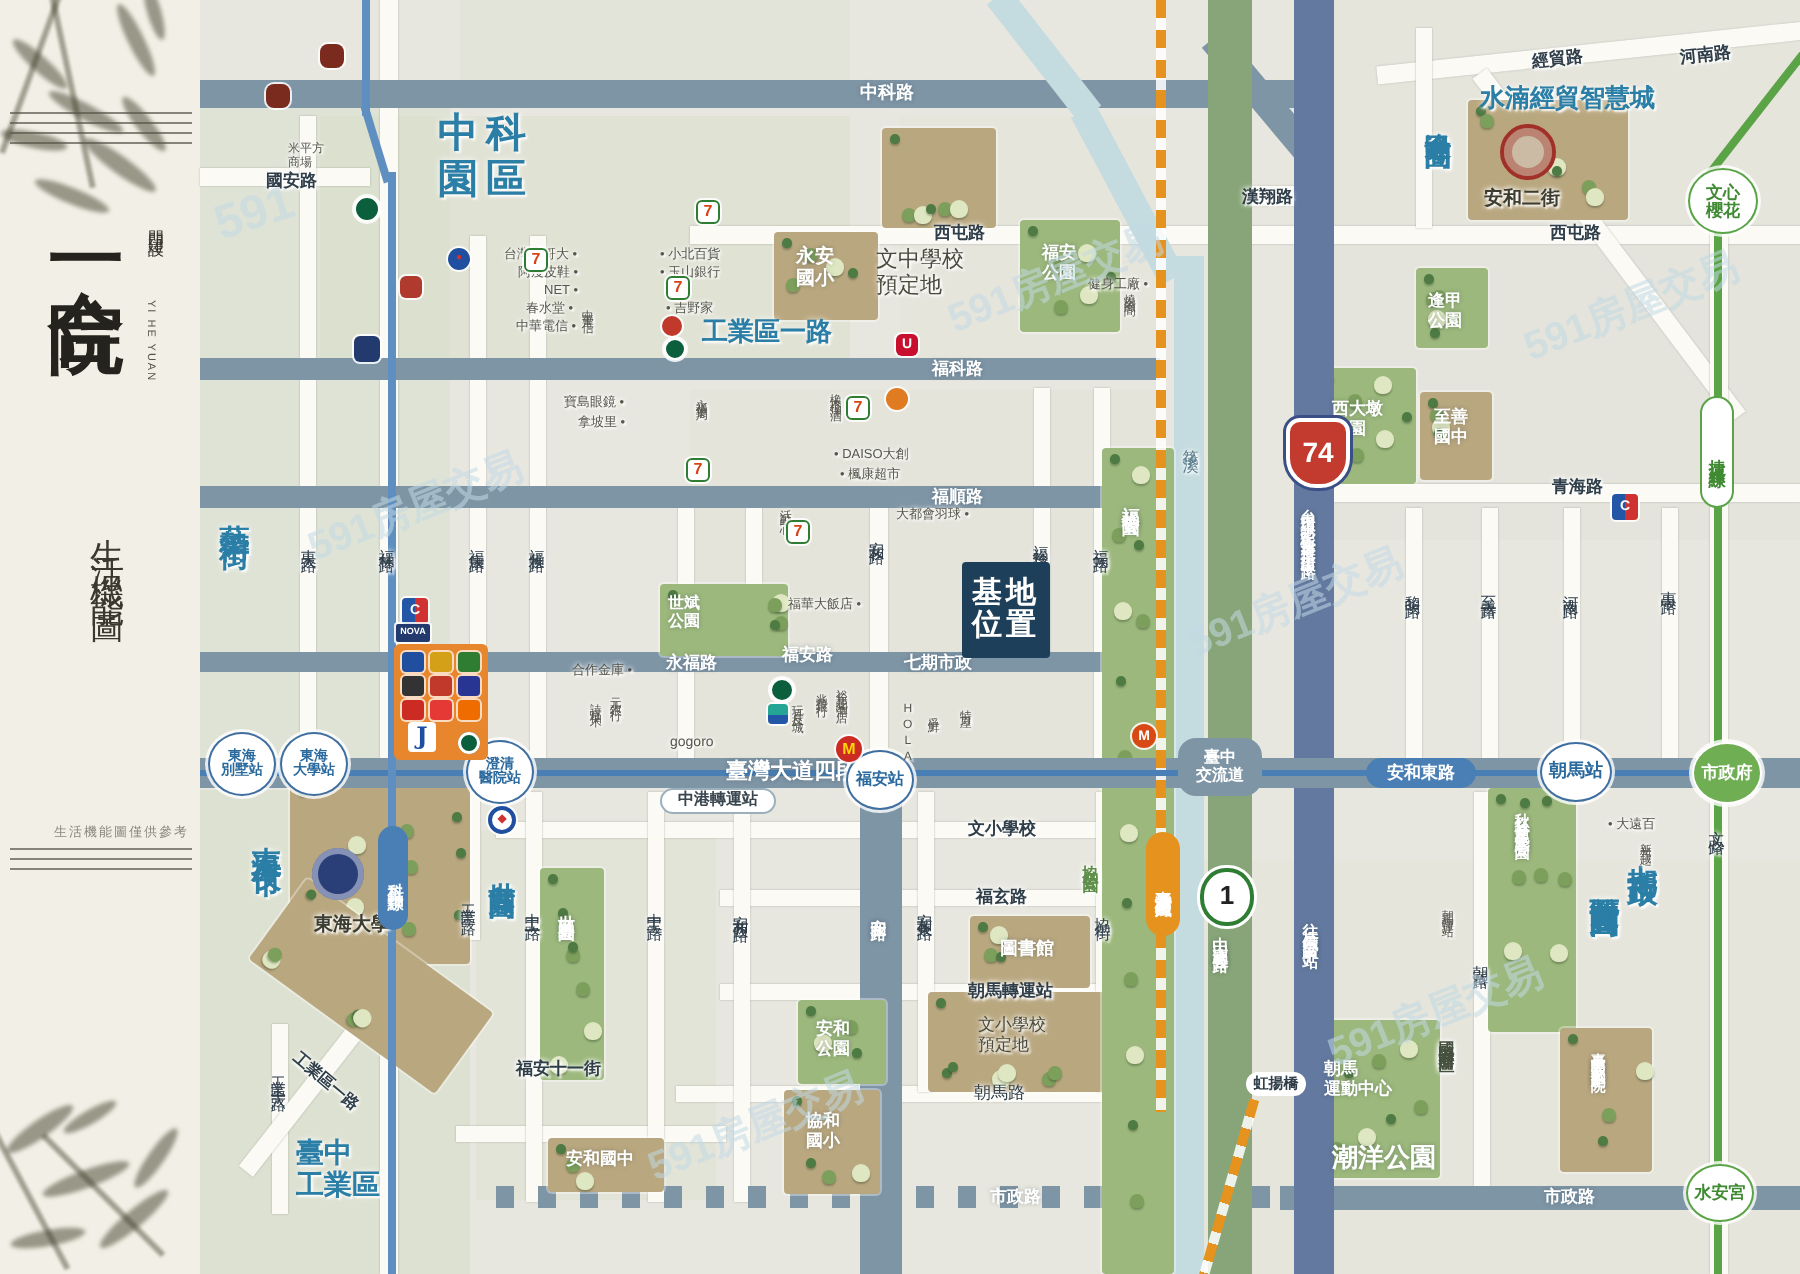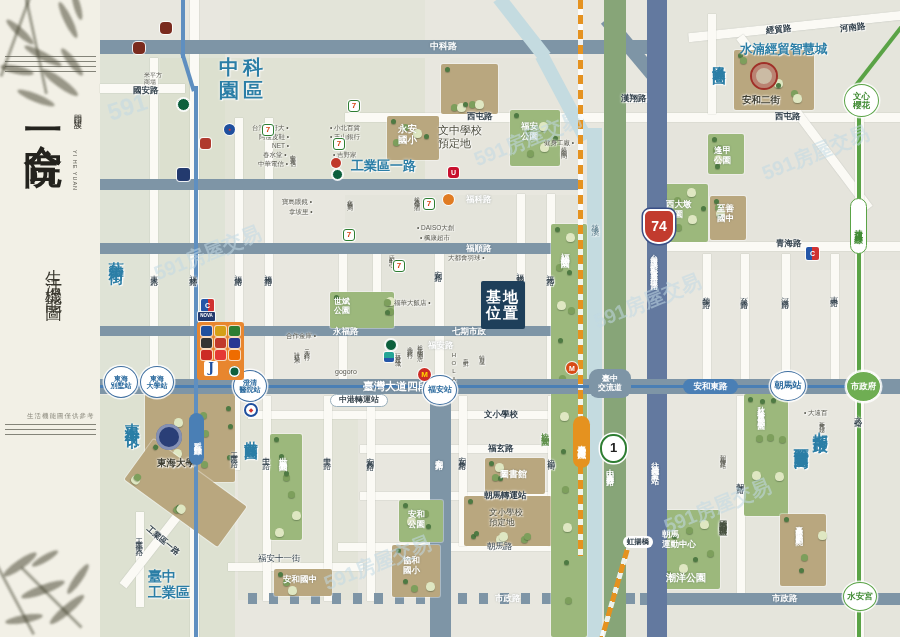--- a/index.html
+++ b/index.html
@@ -280,41 +280,41 @@
       <div class="el srd" style="left: 100px; top: 379px; width: 800px; height: 15px;"></div>
       <div class="el band" style="left: 578px; top: 0px; width: 5px; height: 556px; background: repeating-linear-gradient(rgb(229, 146, 31) 0px, rgb(229, 146, 31) 9px, rgba(255, 255, 255, 0.85) 9px, rgba(255, 255, 255, 0.85) 15px);"></div>
       <div class="el band" style="left: 612px; top: 548px; width: 5px; height: 92px; background: repeating-linear-gradient(rgb(229, 146, 31) 0px, rgb(229, 146, 31) 9px, rgba(255, 255, 255, 0.85) 9px, rgba(255, 255, 255, 0.85) 15px); transform: rotate(16deg);"></div>
       <div class="el band" style="left: 100px; top: 385px; width: 760px; height: 3px; background: rgb(74, 127, 181);"></div>
       <div class="el band" style="left: 181px; top: 0px; width: 4px; height: 58px; background: rgb(95, 143, 192);"></div>
       <div class="el band" style="left: 186px; top: 52px; width: 4px; height: 40px; background: rgb(95, 143, 192); transform: rotate(-17deg);"></div>
       <div class="el band" style="left: 194px; top: 86px; width: 4px; height: 551px; background: rgb(95, 143, 192);"></div>
       <div class="el band" style="left: 876px; top: 18px; width: 4px; height: 78px; background: rgb(90, 163, 70); transform: rotate(38deg);"></div>
       <div class="el band" style="left: 857px; top: 90px; width: 4px; height: 547px; background: rgb(90, 163, 70);"></div>
       <div class="el wlabel" style="left: 430px; top: 41px; font-size: 9px;">中科路</div>
-      <div class="el wlabel" style="left: 466px; top: 180px; margin-top: 15px;">福科路</div>
+      <div class="el wlabel" style="left: 466px; top: 180px;">福科路</div>
       <div class="el wlabel" style="left: 466px; top: 244px;">福順路</div>
-      <div class="el wlabel" style="left: 391px; top: 341px; margin-left: 37px;">福安路</div>
+      <div class="el wlabel" style="left: 391px; top: 323px;">福安路</div>
       <div class="el wlabel" style="left: 333px; top: 327px;">永福路</div>
       <div class="el wlabel" style="left: 452px; top: 327px;">七期市政</div>
       <div class="el wlabel" style="left: 363px; top: 380px; font-size: 11px;">臺灣大道四段</div>
       <div class="el wlabel" style="left: 495px; top: 594px;">市政路</div>
       <div class="el wlabel" style="left: 772px; top: 594px;">市政路</div>
       <div class="el wlabel vert" style="left: 434px; top: 452px; font-size: 8px;">安和路</div>
       <div class="el label" style="left: 133px; top: 86px; font-weight: bold;">國安路</div>
       <div class="el label" style="left: 467px; top: 112px; font-weight: bold;">西屯路</div>
       <div class="el label" style="left: 775px; top: 112px; font-weight: bold;">西屯路</div>
       <div class="el label" style="left: 621px; top: 94px; font-weight: bold;">漢翔路</div>
       <div class="el label" style="left: 766px; top: 25px; font-weight: bold; transform: rotate(-6deg);">經貿路</div>
       <div class="el label" style="left: 840px; top: 23px; font-weight: bold; transform: rotate(-6deg);">河南路</div>
       <div class="el label" style="left: 776px; top: 239px; font-weight: bold;">青海路</div>
       <div class="el label" style="left: 484px; top: 410px; font-weight: bold;">文小學校</div>
       <div class="el label" style="left: 488px; top: 444px; font-weight: bold;">福玄路</div>
       <div class="el label" style="left: 484px; top: 491px; font-weight: bold;">朝馬轉運站</div>
       <div class="el label" style="left: 487px; top: 542px; font-weight: normal;">朝馬路</div>
-      <div class="el label" style="left: 258px; top: 554px; font-weight: normal;">福安十一街</div>
+      <div class="el label" style="left: 258px; top: 530px; font-weight: bold;">福安十一街</div>
       <div class="el label vert" style="left: 149px; top: 268px; font-size: 8px;">東大路</div>
       <div class="el label vert" style="left: 188px; top: 268px; font-size: 8px;">福林路</div>
       <div class="el label vert" style="left: 233px; top: 268px; font-size: 8px;">福康路</div>
       <div class="el label vert" style="left: 263px; top: 268px; font-size: 8px;">福雅路</div>
       <div class="el label vert" style="left: 515px; top: 266px; font-size: 8px;">福裕路</div>
       <div class="el label vert" style="left: 545px; top: 268px; font-size: 8px;">福元路</div>
       <div class="el label vert" style="left: 433px; top: 264px; font-size: 8px;">安和路</div>
       <div class="el label vert" style="left: 701px; top: 291px; font-size: 8px;">黎明路</div>
       <div class="el label vert" style="left: 739px; top: 291px; font-size: 8px;">至善路</div>
       <div class="el label vert" style="left: 780px; top: 291px; font-size: 8px;">河南路</div>
@@ -363,21 +363,21 @@
       <div class="el wlabel" style="left: 500px; top: 469px; font-size: 9px;">圖書館</div>
       <div class="el label" style="left: 489px; top: 508px; color: rgb(74, 74, 60); font-size: 8.5px;">文小學校
 預定地</div>
       <div class="el wlabel" style="left: 408px; top: 510px; font-size: 8.5px;">安和
 公園</div>
       <div class="el wlabel" style="left: 403px; top: 556px; font-size: 8.5px;">協和
 國小</div>
       <div class="el wlabel" style="left: 283px; top: 575px; font-size: 8.5px;">安和國中</div>
       <div class="el wlabel" style="left: 662px; top: 530px; font-size: 8.5px;">朝馬
 運動中心</div>
-      <div class="el wlabel" style="left: 666px; top: 572px; font-size: 10px;">潮洋公園</div>
+      <div class="el wlabel" style="left: 666px; top: 572px; font-size: 13px;">潮洋公園</div>
       <div class="el wlabel vert" style="left: 756px; top: 400px; font-size: 7.5px;">秋紅谷景觀生態公園</div>
       <div class="el wlabel vert" style="left: 794px; top: 520px; font-size: 7.5px;">臺中國家歌劇院</div>
       <div class="el label vert" style="left: 718px; top: 514px; color: rgb(70, 80, 63); font-size: 8px; font-weight: bold;">國際商辦區</div>
       <div class="el wlabel vert" style="left: 649px; top: 248px; font-size: 7.5px;">台中環線・中彰快速道路・環中路</div>
       <div class="el wlabel vert" style="left: 650px; top: 455px; font-size: 8px; letter-spacing: 3px;">往高鐵台中站▼</div>
       <div class="el wlabel vert" style="left: 605px; top: 462px; font-size: 8px; letter-spacing: 2px;">中山高速公路</div>
       <div class="el pill" style="left: 623px; top: 536px; width: 30px; height: 12px; background: rgb(255, 255, 255); color: rgb(47, 62, 73); font-size: 7.5px;">虹揚橋</div>
       <div class="el label vert" style="left: 590px; top: 218px; color: rgb(92, 127, 142); font-size: 8px;">筏子溪</div>
       <div class="el pill vert" style="left: 850px; top: 198px; width: 17px; height: 56px; background: rgb(255, 255, 255); color: rgb(63, 138, 50); font-size: 8.5px; border: 1.5px solid rgb(90, 163, 70);">捷運綠線</div>
       <div class="el pill" style="left: 683px; top: 379px; width: 55px; height: 15px; background: rgb(74, 127, 181); color: rgb(255, 255, 255); font-size: 8.5px;">安和東路</div>

